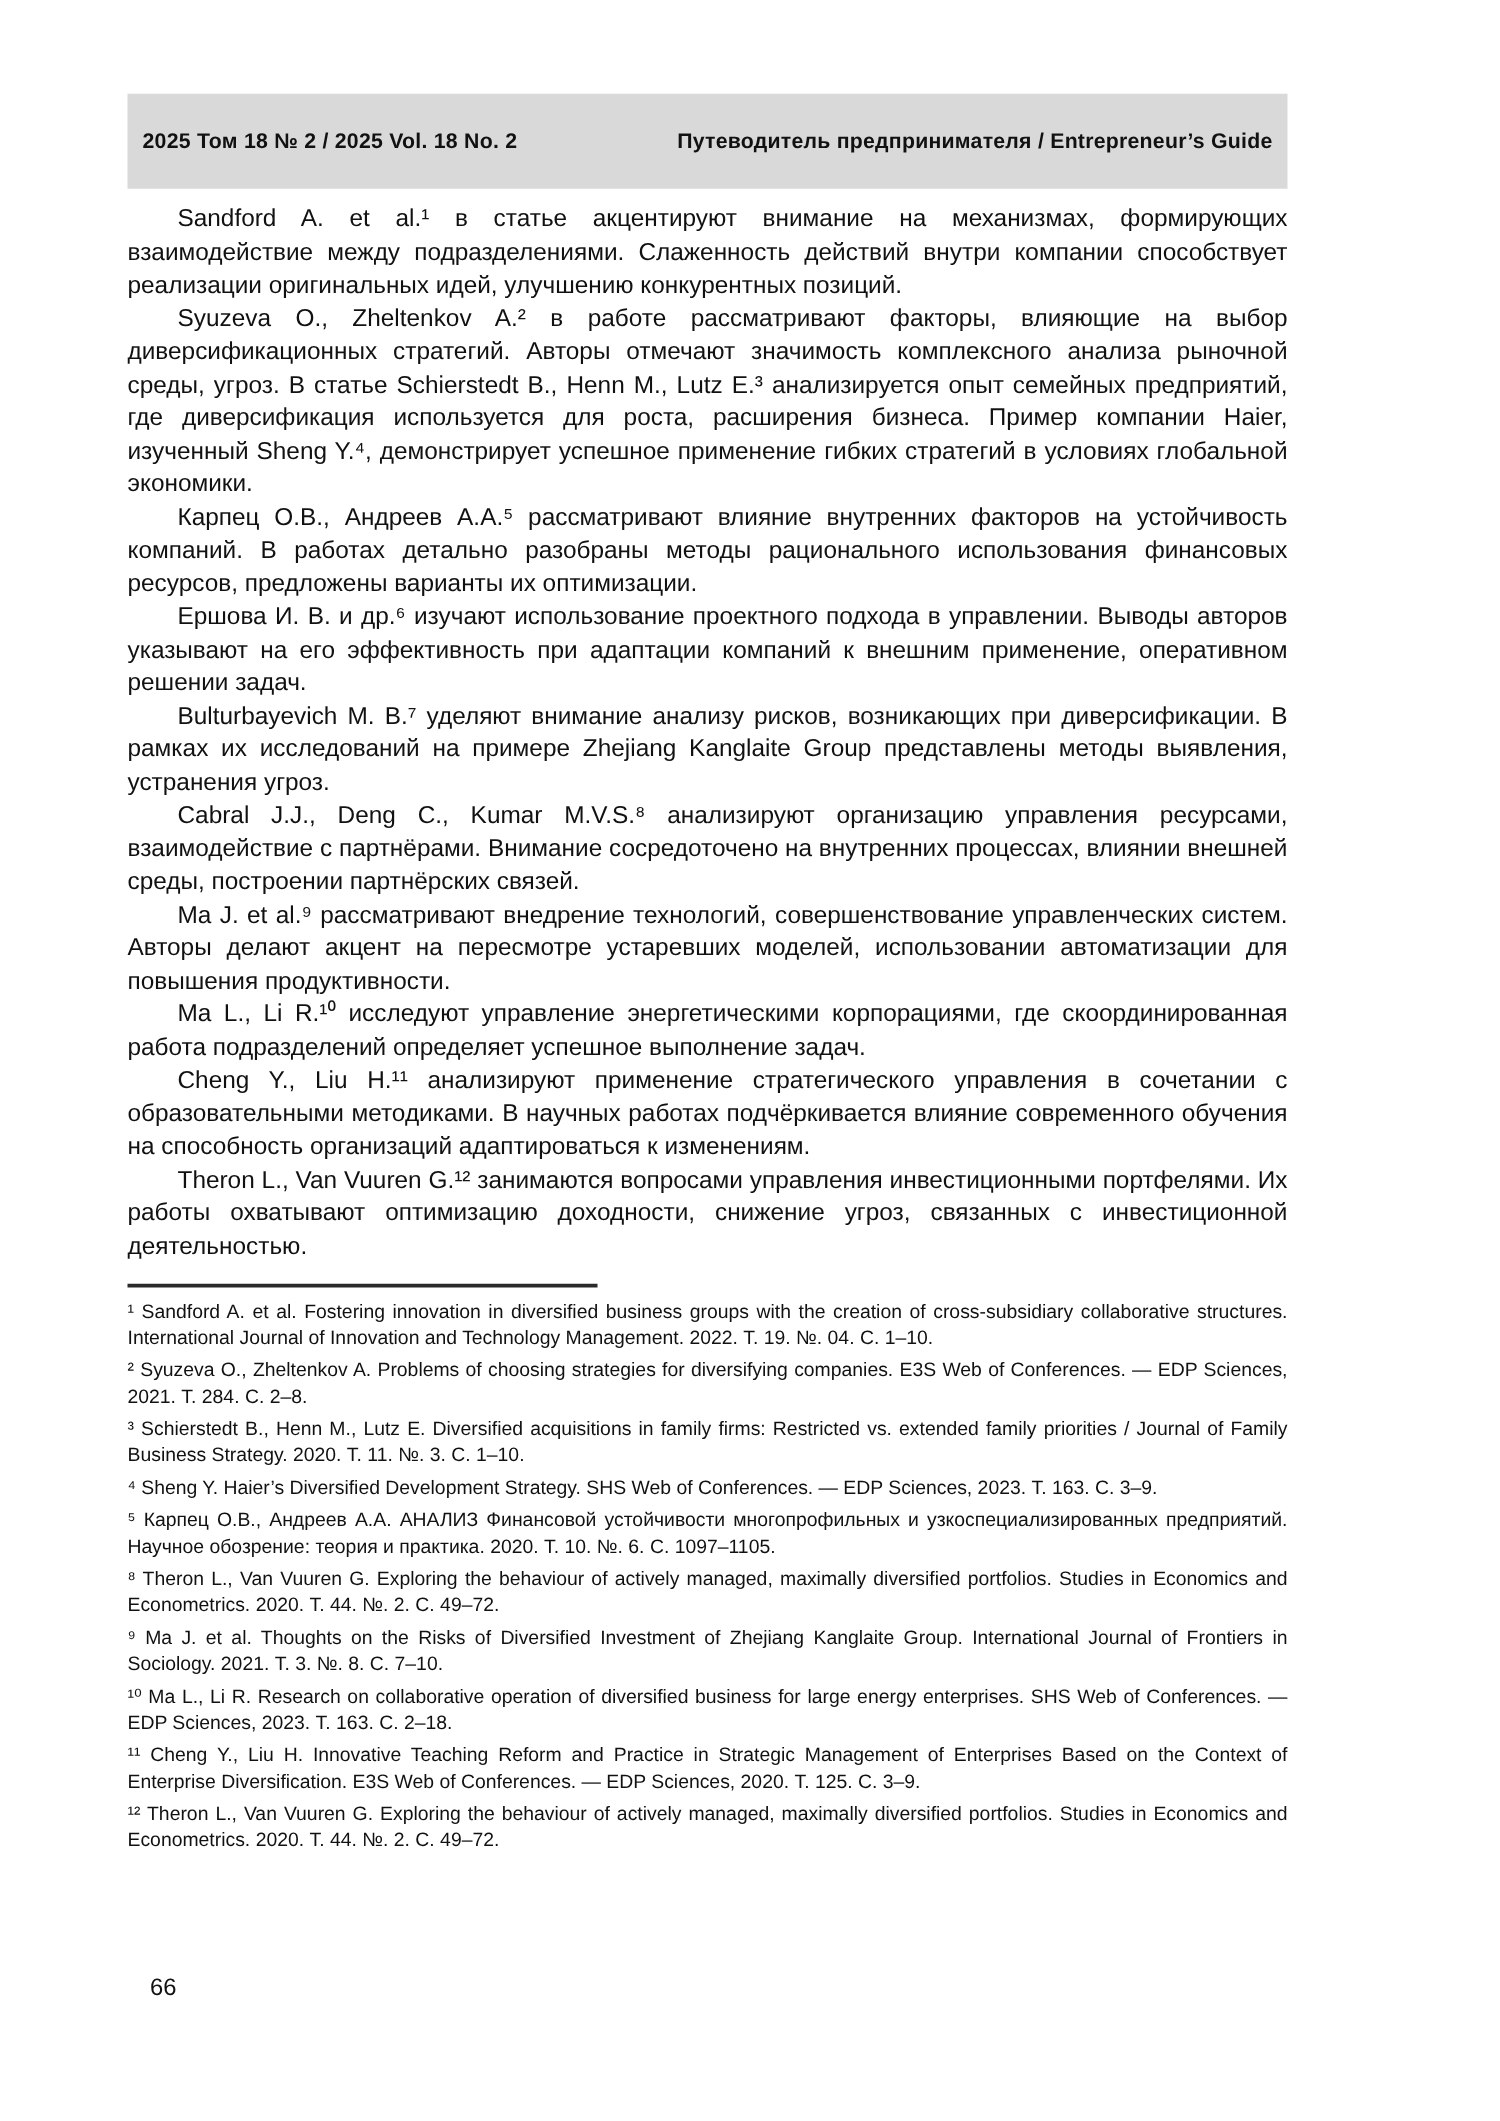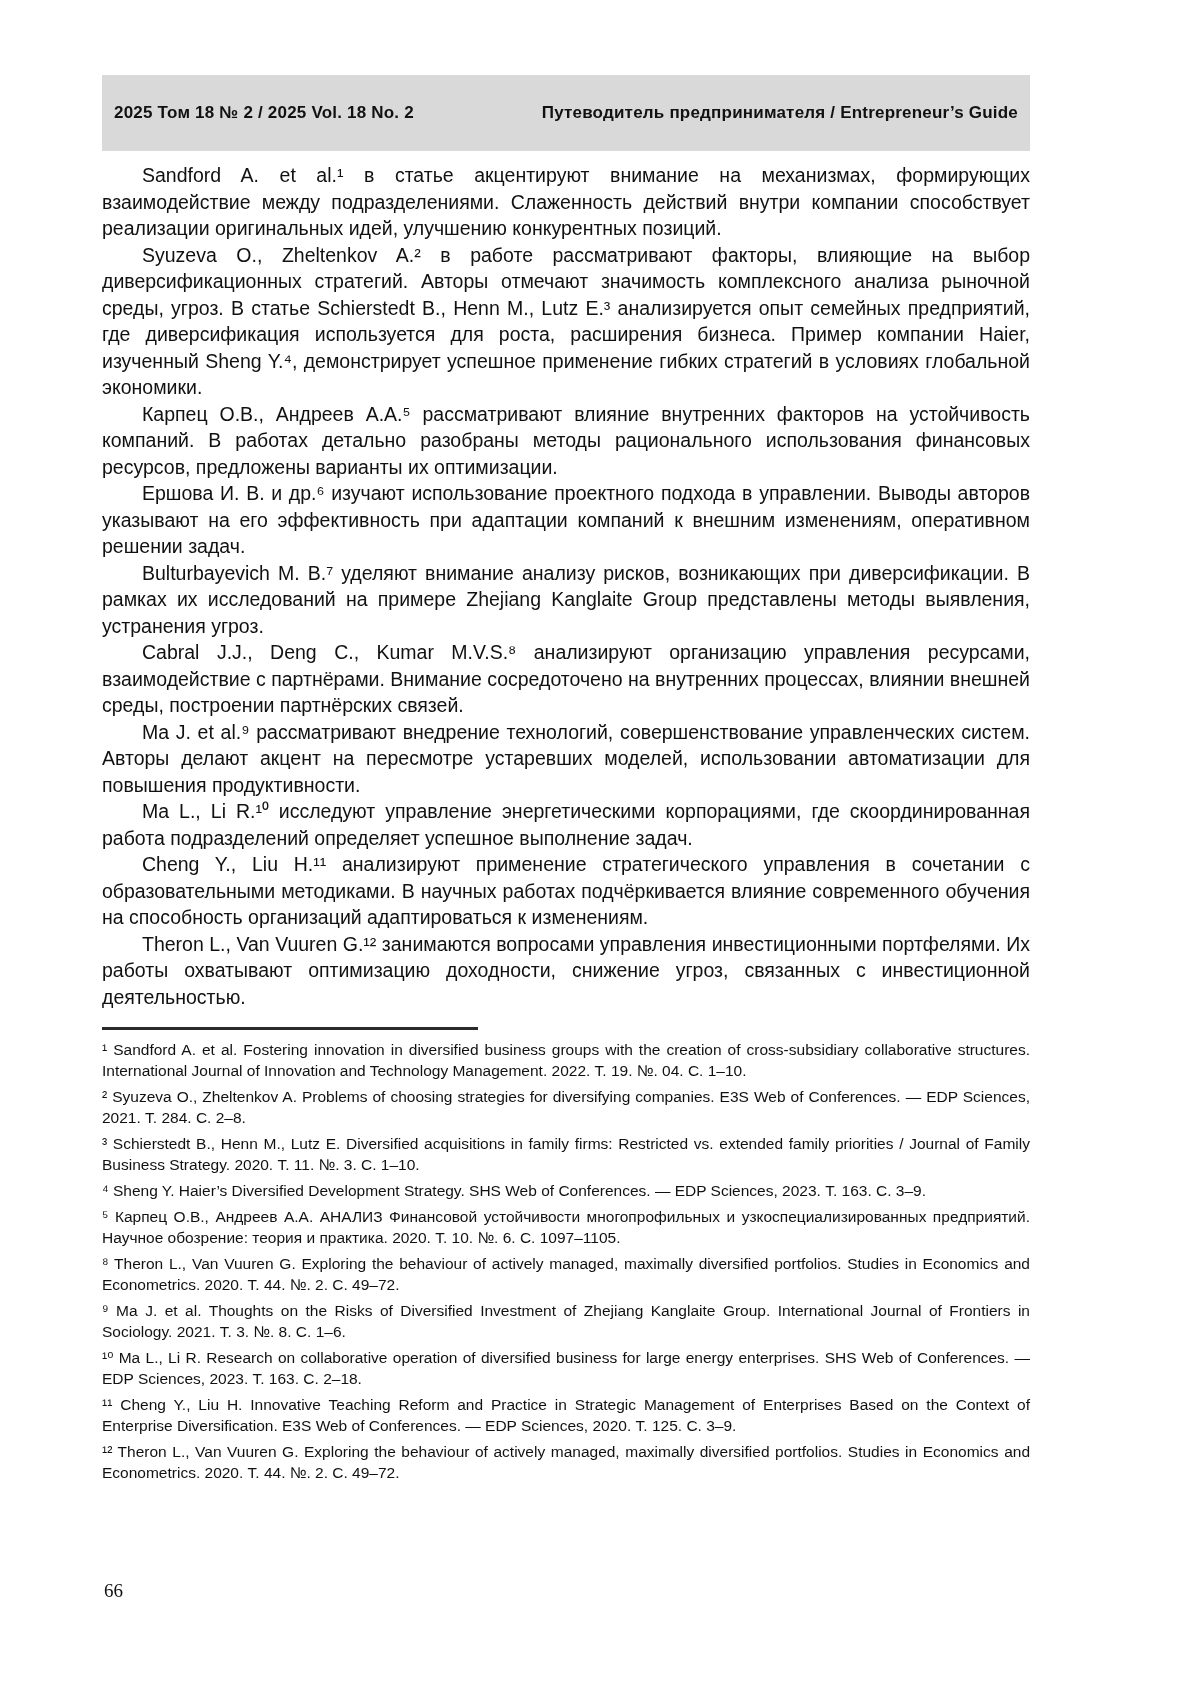--- a/index.html
+++ b/index.html
@@ -55,61 +55,61 @@
     line-height:21px;
     text-align:justify;
   }
   .footnotes p{
     margin:0 0 5px 0;
     hyphens:auto;
     -webkit-hyphens:auto;
   }
   .page-number{
     position:absolute;
-    left:104px;
+    left:120px;
     top:1580px;
-    font-family:Liberation Serif, serif;
+    font-family:Liberation Sans, sans-serif;
     font-size:19px;
     font-weight:400;
   }
 </style>
 </head>
 <body>
 
 <div class="page">
   <div class="content">
 
     <header class="running-head">
       <span>2025  Том 18  № 2  /  2025  Vol. 18  No. 2</span>
       <span>Путеводитель предпринимателя  /  Entrepreneur’s Guide</span>
     </header>
 
     <main class="body-text">
         <p>Sandford A. et al.¹  в статье акцентируют внимание на механизмах, формирующих взаимодействие между подразделениями. Слаженность действий внутри компании способствует реализации оригинальных идей, улучшению конкурентных позиций.</p>
         <p>Syuzeva O., Zheltenkov A.²  в работе рассматривают факторы, влияющие на выбор диверсификационных стратегий. Авторы отмечают значимость комплексного анализа рыночной среды, угроз. В статье Schierstedt B., Henn M., Lutz E.³  анализируется опыт семейных предприятий, где диверсификация используется для роста, расширения бизнеса. Пример компании Haier, изученный Sheng Y.⁴, демонстрирует успешное применение гибких стратегий в условиях глобальной экономики.</p>
         <p>Карпец О.В., Андреев А.А.⁵  рассматривают влияние внутренних факторов на устойчивость компаний. В работах детально разобраны методы рационального использования финансовых ресурсов, предложены варианты их оптимизации.</p>
-        <p>Ершова И. В. и др.⁶  изучают использование проектного подхода в управлении. Выводы авторов указывают на его эффективность при адаптации компаний к внешним изменениям, оперативном решении задач.</p>
+        <p>Ершова И. В. и др.⁶  изучают использование проектного подхода в управлении. Выводы авторов указывают на его эффективность при адаптации компаний к внешним применение, оперативном решении задач.</p>
         <p>Bulturbayevich M. B.⁷ уделяют внимание анализу рисков, возникающих при диверсификации. В рамках их исследований на примере Zhejiang Kanglaite Group представлены методы выявления, устранения угроз.</p>
         <p>Cabral J.J., Deng C., Kumar M.V.S.⁸  анализируют организацию управления ресурсами, взаимодействие с партнёрами. Внимание сосредоточено на внутренних процессах, влиянии внешней среды, построении партнёрских связей.</p>
         <p>Ma J. et al.⁹  рассматривают внедрение технологий, совершенствование управленческих систем. Авторы делают акцент на пересмотре устаревших моделей, использовании автоматизации для повышения продуктивности.</p>
         <p>Ma L., Li R.¹⁰  исследуют управление энергетическими корпорациями, где скоординированная работа подразделений определяет успешное выполнение задач.</p>
         <p>Cheng Y., Liu H.¹¹  анализируют применение стратегического управления в сочетании с образовательными методиками. В научных работах подчёркивается влияние современного обучения на способность организаций адаптироваться к изменениям.</p>
         <p>Theron L., Van Vuuren G.¹²  занимаются вопросами управления инвестиционными портфелями. Их работы охватывают оптимизацию доходности, снижение угроз, связанных с инвестиционной деятельностью.</p>
       </main>
 
     <div class="footnote-rule"></div>
 
     <section class="footnotes">
         <p>¹ Sandford A. et al. Fostering innovation in diversified business groups with the creation of cross-subsidiary collaborative structures. International Journal of Innovation and Technology Management. 2022. Т. 19. №. 04. С. 1–10.</p>
         <p>² Syuzeva O., Zheltenkov A. Problems of choosing strategies for diversifying companies. E3S Web of Conferences. — EDP Sciences, 2021. Т. 284. С. 2–8.</p>
         <p>³ Schierstedt B., Henn M., Lutz E. Diversified acquisitions in family firms: Restricted vs. extended family priorities / Journal of Family Business Strategy. 2020. Т. 11. №. 3. С. 1–10.</p>
         <p>⁴ Sheng Y. Haier’s Diversified Development Strategy. SHS Web of Conferences. — EDP Sciences, 2023. Т. 163. С. 3–9.</p>
         <p>⁵ Карпец О.В., Андреев А.А. АНАЛИЗ Финансовой устойчивости многопрофильных и узкоспециализированных предприятий. Научное обозрение: теория и практика. 2020. Т. 10. №. 6. С. 1097–1105.</p>
         <p>⁸ Theron L., Van Vuuren G. Exploring the behaviour of actively managed, maximally diversified portfolios. Studies in Economics and Econometrics. 2020. Т. 44. №. 2. С. 49–72.</p>
-        <p>⁹ Ma J. et al. Thoughts on the Risks of Diversified Investment of Zhejiang Kanglaite Group. International Journal of Frontiers in Sociology. 2021. Т. 3. №. 8. С. 1–6.</p>
+        <p>⁹ Ma J. et al. Thoughts on the Risks of Diversified Investment of Zhejiang Kanglaite Group. International Journal of Frontiers in Sociology. 2021. Т. 3. №. 8. С. 7–10.</p>
         <p>¹⁰ Ma L., Li R. Research on collaborative operation of diversified business for large energy enterprises. SHS Web of Conferences. — EDP Sciences, 2023. Т. 163. С. 2–18.</p>
         <p>¹¹ Cheng Y., Liu H. Innovative Teaching Reform and Practice in Strategic Management of Enterprises Based on the Context of Enterprise Diversification. E3S Web of Conferences. — EDP Sciences, 2020. Т. 125. С. 3–9.</p>
         <p>¹² Theron L., Van Vuuren G. Exploring the behaviour of actively managed, maximally diversified portfolios. Studies in Economics and Econometrics. 2020. Т. 44. №. 2. С. 49–72.</p>
       </section>
 
   </div>
 
   <div class="page-number">66</div>
 </div>
 

